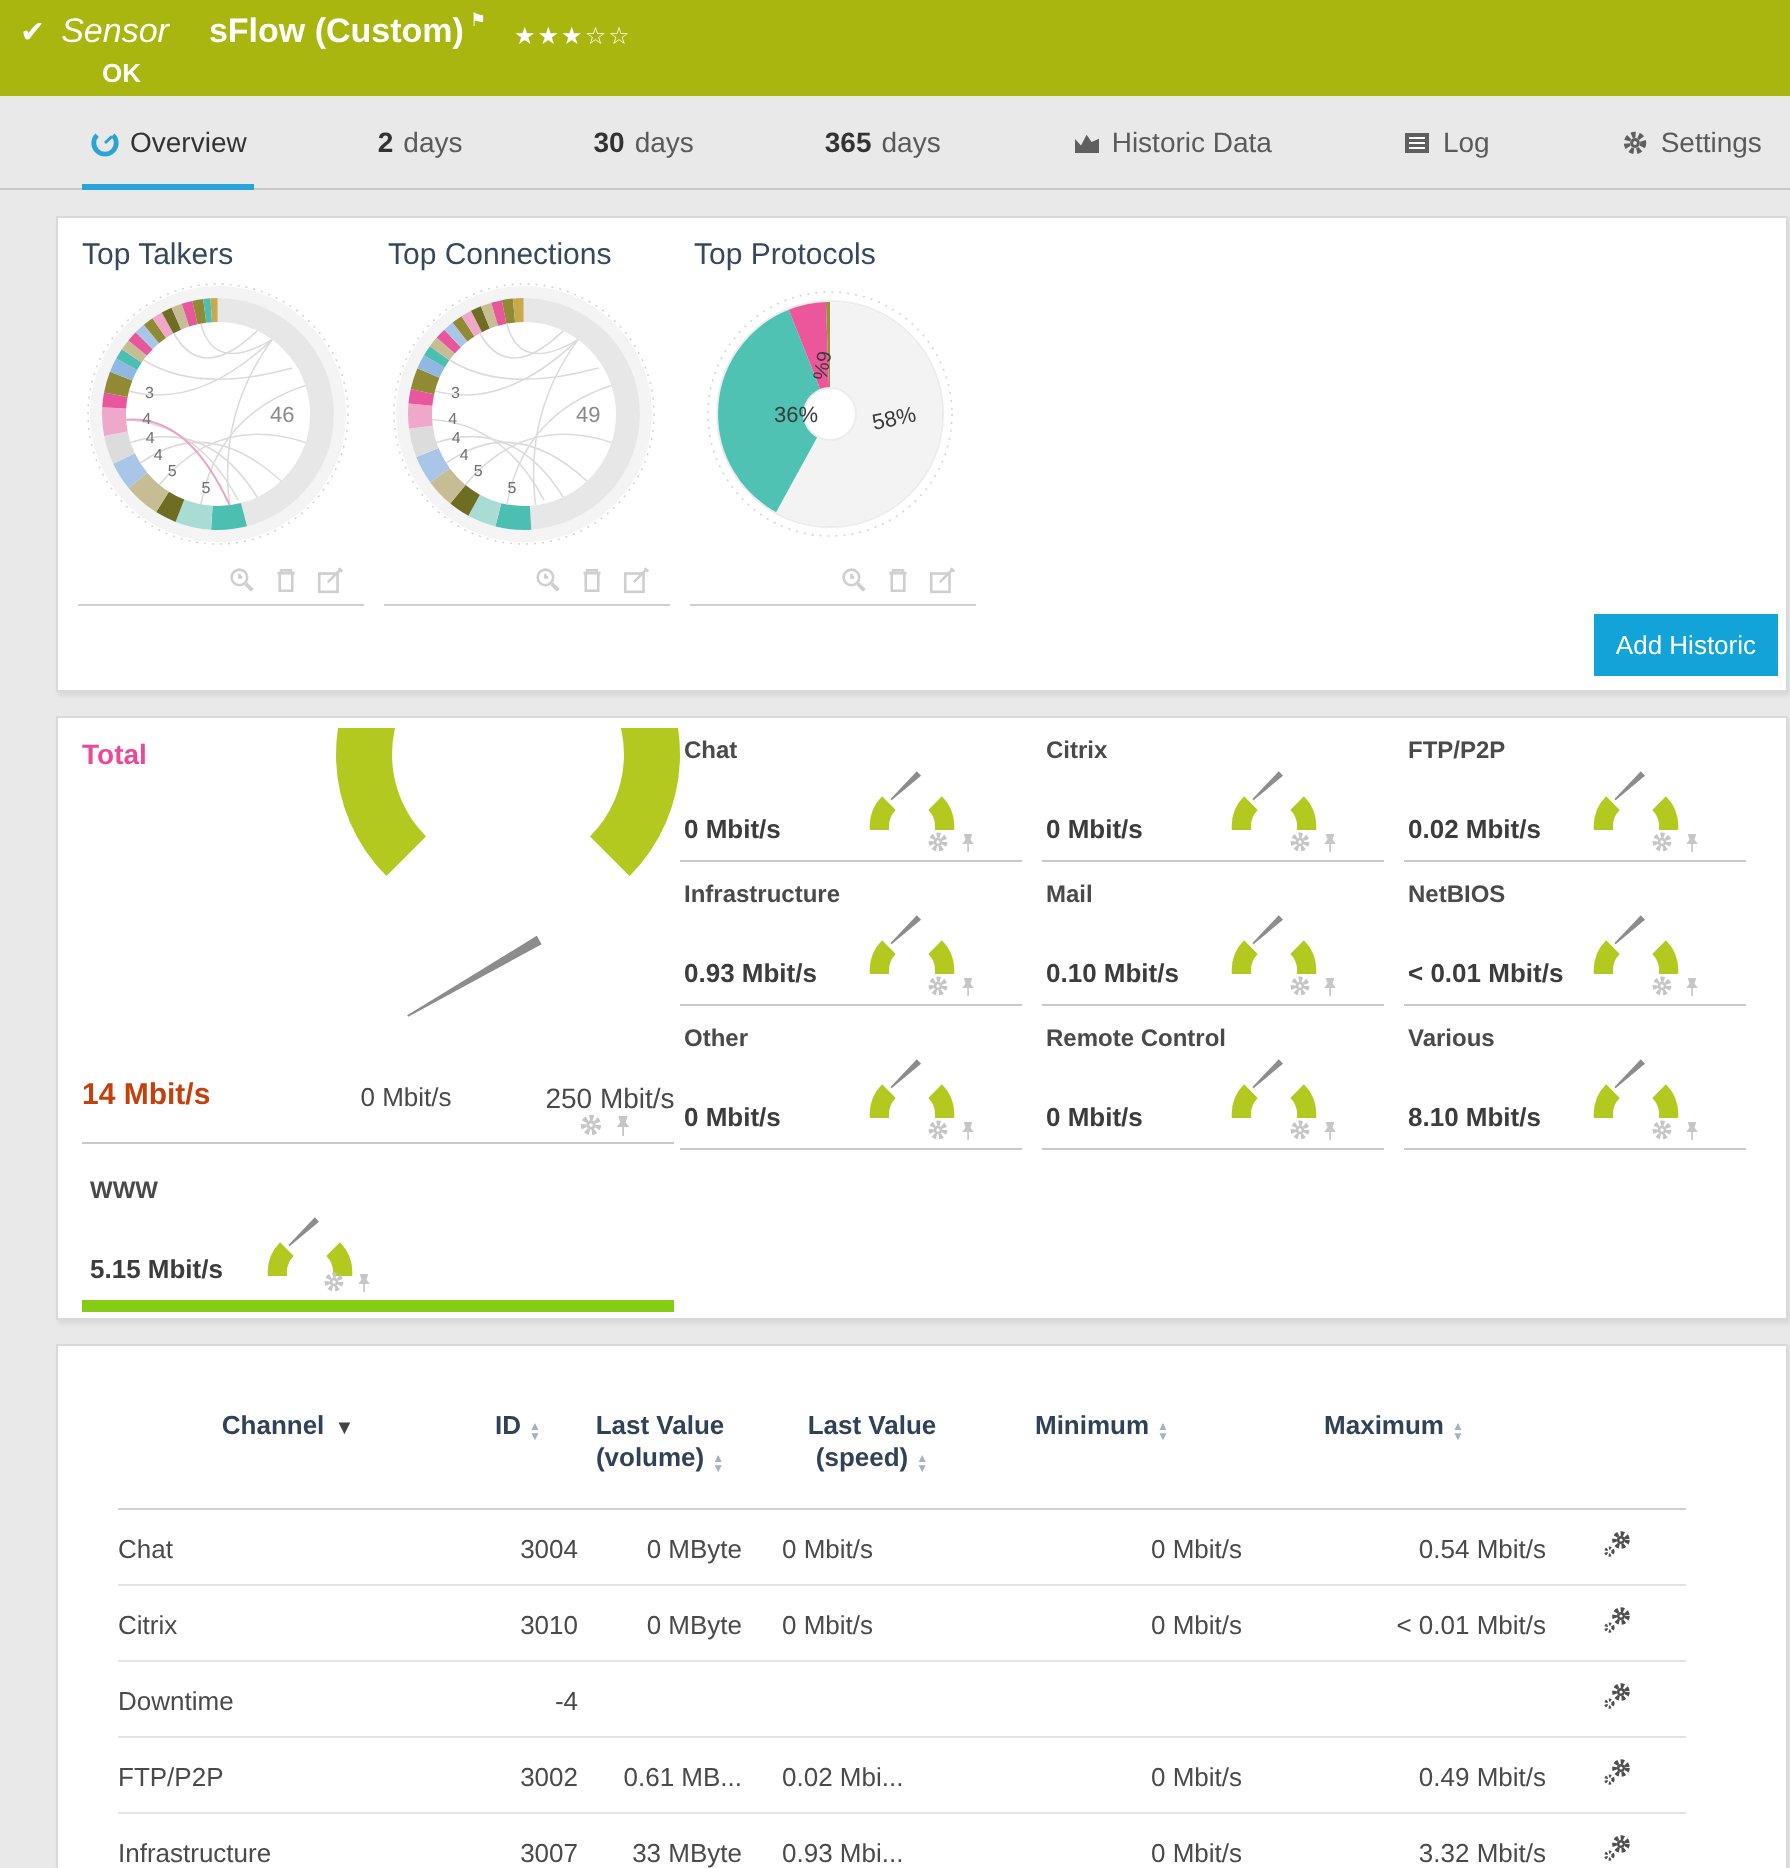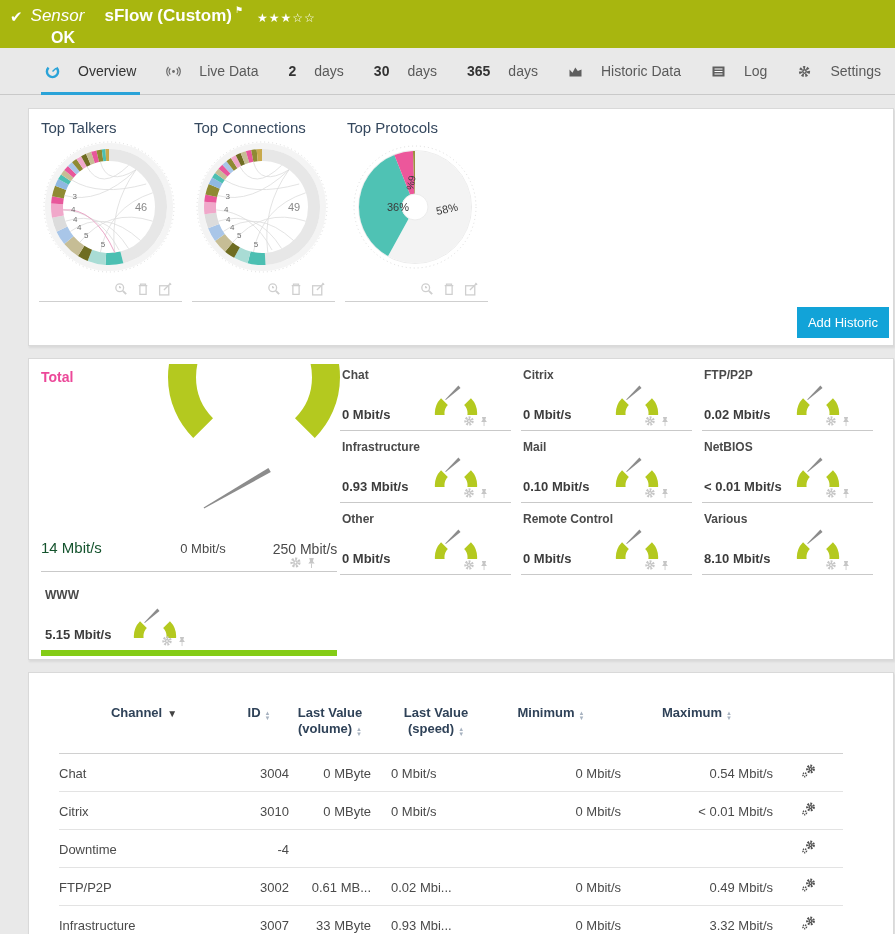--- a/index.html
+++ b/index.html
@@ -9,25 +9,25 @@
     -webkit-font-smoothing:antialiased;
   }
   
   .topbar{position:absolute;top:0;left:0;right:0;height:48px;background:#a8b60f;color:#fff}
   .topbar-row1{position:absolute;left:10px;top:5px;display:flex;align-items:flex-start;font-size:17px;line-height:22px}
   .check{font-size:15px;margin-right:8px;margin-top:1px}
   .kind{font-style:italic;font-weight:400;margin-right:20px}
   .name{font-weight:bold}
   .flag{font-size:9px;margin:0 0 0 3px;line-height:10px}
   .stars{margin-left:14px;font-size:12px;letter-spacing:1px;margin-top:2px}
-  .status-ok{position:absolute;left:51px;top:29px;font-size:16px;font-weight:bold}
+  .status-ok{position:absolute;left:51px;top:29px;font-size:13px;font-weight:bold}
   
   .tabs{position:absolute;top:48px;left:0;right:0;height:47px;display:flex;align-items:center;
     justify-content:space-between;padding:0 14px 0 45px;box-sizing:border-box;border-bottom:1px solid #c9c9c9}
-  .tab{display:flex;align-items:center;gap:18px;font-size:14px;color:#5a5a5a;height:100%;position:relative;cursor:pointer;white-space:nowrap}
+  .tab{display:flex;align-items:center;gap:5px;font-size:14px;color:#5a5a5a;height:100%;position:relative;cursor:pointer;white-space:nowrap}
   .tab.active{color:#333}
   .tab.active::after{content:"";position:absolute;left:-4px;right:-4px;bottom:-1px;height:3px;background:#2aa3d8}
   .tab .num{font-weight:bold;color:#333}
   .tab .num:empty{display:none}
   .tab svg{display:block}
   
   .card{position:absolute;left:28px;right:1px;background:#fff;border:1px solid #d9d9d9;
     box-shadow:1px 2px 2px rgba(0,0,0,.07);box-sizing:border-box}
   #card-toplists{top:108px;height:238px}
   #card-gauges{top:358px;height:302px}
@@ -39,21 +39,21 @@
   .icon-row{display:flex;justify-content:flex-end;gap:8px;align-items:center;padding:1px 10px 5px 0;
     border-bottom:1px solid #cfcfcf;margin-right:9px}
   .icon-row svg{display:block;cursor:pointer}
   .add-toplist{position:absolute;right:4px;bottom:7px;background:#12a3d8;color:#fff;font-size:13px;
     padding:8px 11px;border:none;cursor:pointer;font-family:inherit}
   
   .total-label{position:absolute;left:12px;top:10px;font-size:14px;font-weight:bold;color:#ec4899}
   .big-gauge{position:absolute;left:95px;top:5px}
   .scale-min{position:absolute;left:134px;top:182px;width:80px;text-align:center;font-size:13px;color:#4a4a4a}
   .scale-max{position:absolute;left:231px;top:182px;width:90px;text-align:center;font-size:14px;color:#4a4a4a}
-  .total-value{position:absolute;left:12px;top:180px;font-size:15px;font-weight:normal;color:#14532d}
+  .total-value{position:absolute;left:12px;top:180px;font-size:15px;font-weight:bold;color:#c2410c}
   .total-tools{position:absolute;left:260px;top:197px}
   .total-sep{position:absolute;left:12px;top:212px;width:296px;border-bottom:1px solid #c9c9c9}
   .mini-grid{position:absolute;left:311px;top:0;display:grid;grid-template-columns:181px 181px 181px;grid-auto-rows:72px}
   .mini{position:relative;margin-right:10px;border-bottom:1px solid #c9c9c9}
   .mini-label{position:absolute;left:2px;top:9px;font-size:12px;font-weight:bold;color:#4a4a4a}
   .mini-value{position:absolute;left:2px;bottom:8px;font-size:13px;font-weight:bold;color:#3c3c3c}
   .mini .g{position:absolute;right:26px;top:6px}
   .mini .tools{position:absolute;right:22px;bottom:3px}
   .tools{display:flex;gap:4px;align-items:center}
   .tools svg{cursor:pointer}
@@ -95,32 +95,20 @@
   <div class="status-ok">OK</div>
 </div>
 
 <nav class="tabs">
   <div class="tab active">
     <svg width="15" height="15" viewBox="0 0 15 15">
       <path d="M3.54 11.46 A5.6 5.6 0 1 1 11.46 11.46" fill="none" stroke="#2aa3d8" stroke-width="2.4" transform="rotate(180 7.5 7.5)"></path>
       <path d="M7.5 7.5 L11 4.2" stroke="#2aa3d8" stroke-width="1.5"></path>
     </svg>
     <span>Overview</span>
-  </div>
-  <div class="tab">
-    <svg width="15" height="15" viewBox="0 0 15 15">
-      <g fill="none" stroke="#6a6a6a" stroke-width="1.2">
-        <path d="M4.3 4.5 A4.2 4.2 0 0 0 4.3 10.5"></path>
-        <path d="M2.5 3 A6.6 6.6 0 0 0 2.5 12"></path>
-        <path d="M10.7 4.5 A4.2 4.2 0 0 1 10.7 10.5"></path>
-        <path d="M12.5 3 A6.6 6.6 0 0 1 12.5 12"></path>
-      </g>
-      <circle cx="7.5" cy="7.5" r="1.4" fill="#6a6a6a"></circle>
-    </svg>
-    <span>Live Data</span>
   </div>
   <div class="tab">
     <b class="num">2</b>
       <span>days</span>
   </div>
   <div class="tab">
     <b class="num">30</b>
       <span>days</span>
   </div>
   <div class="tab">

